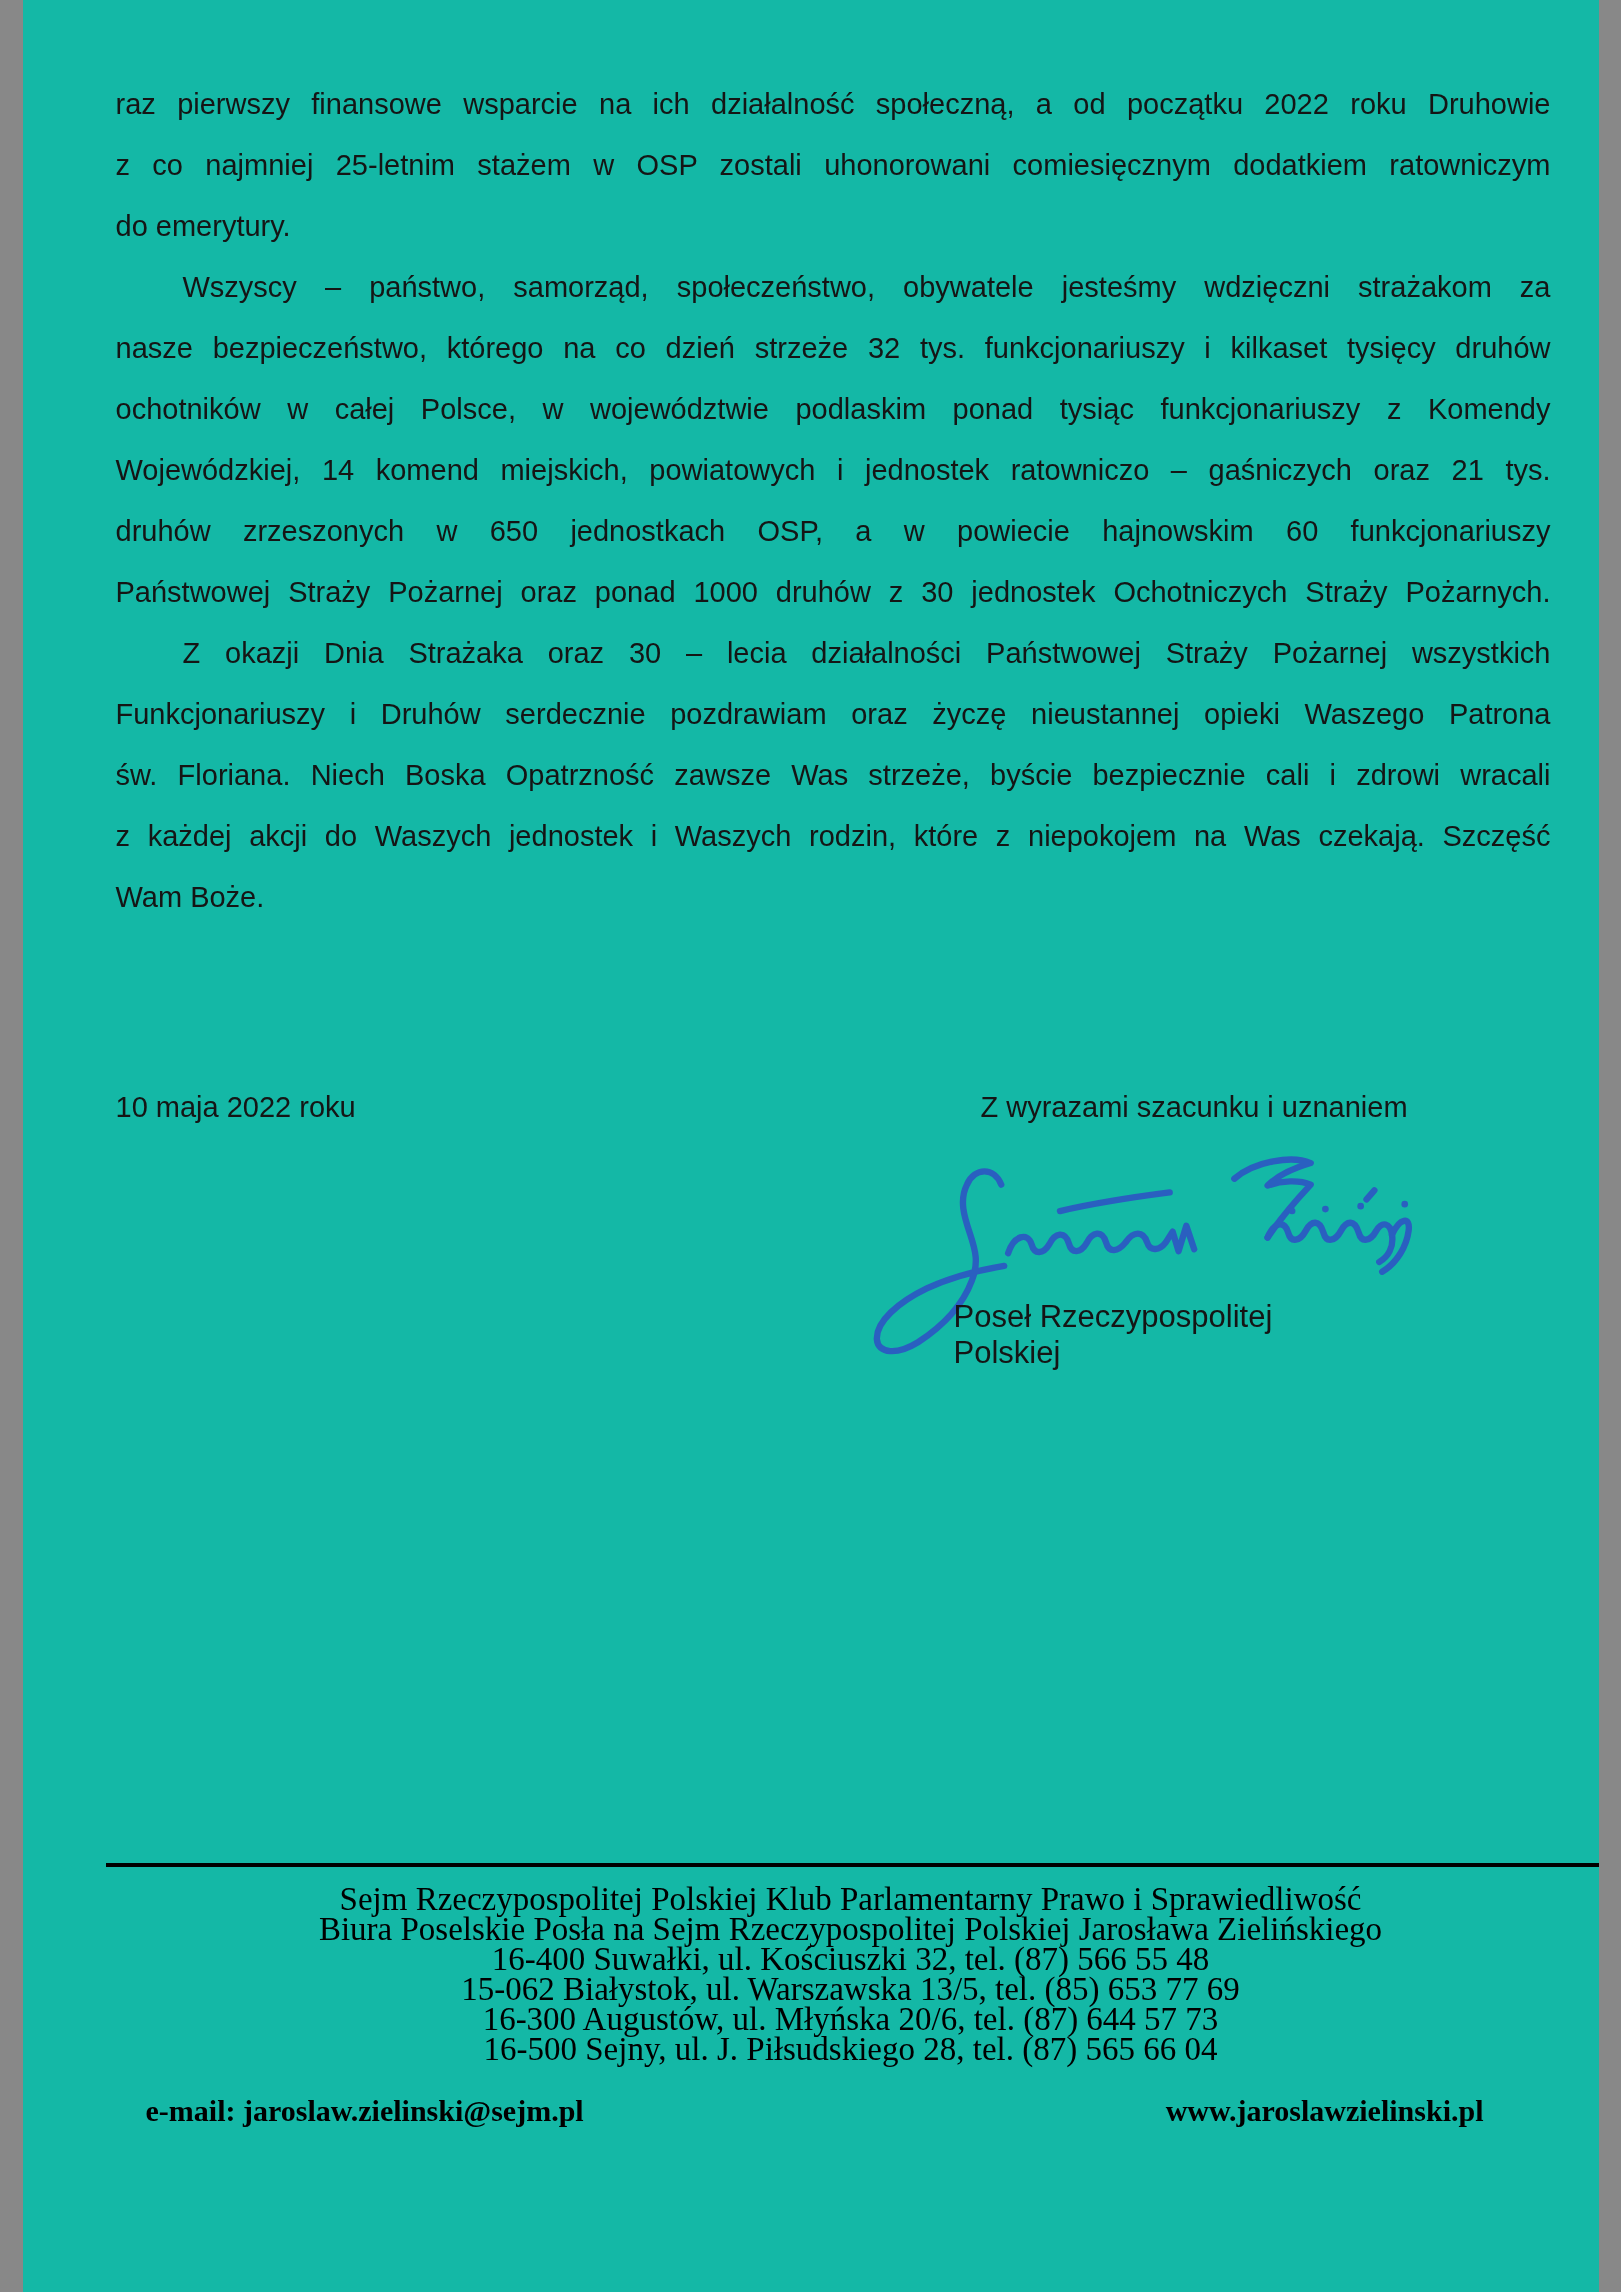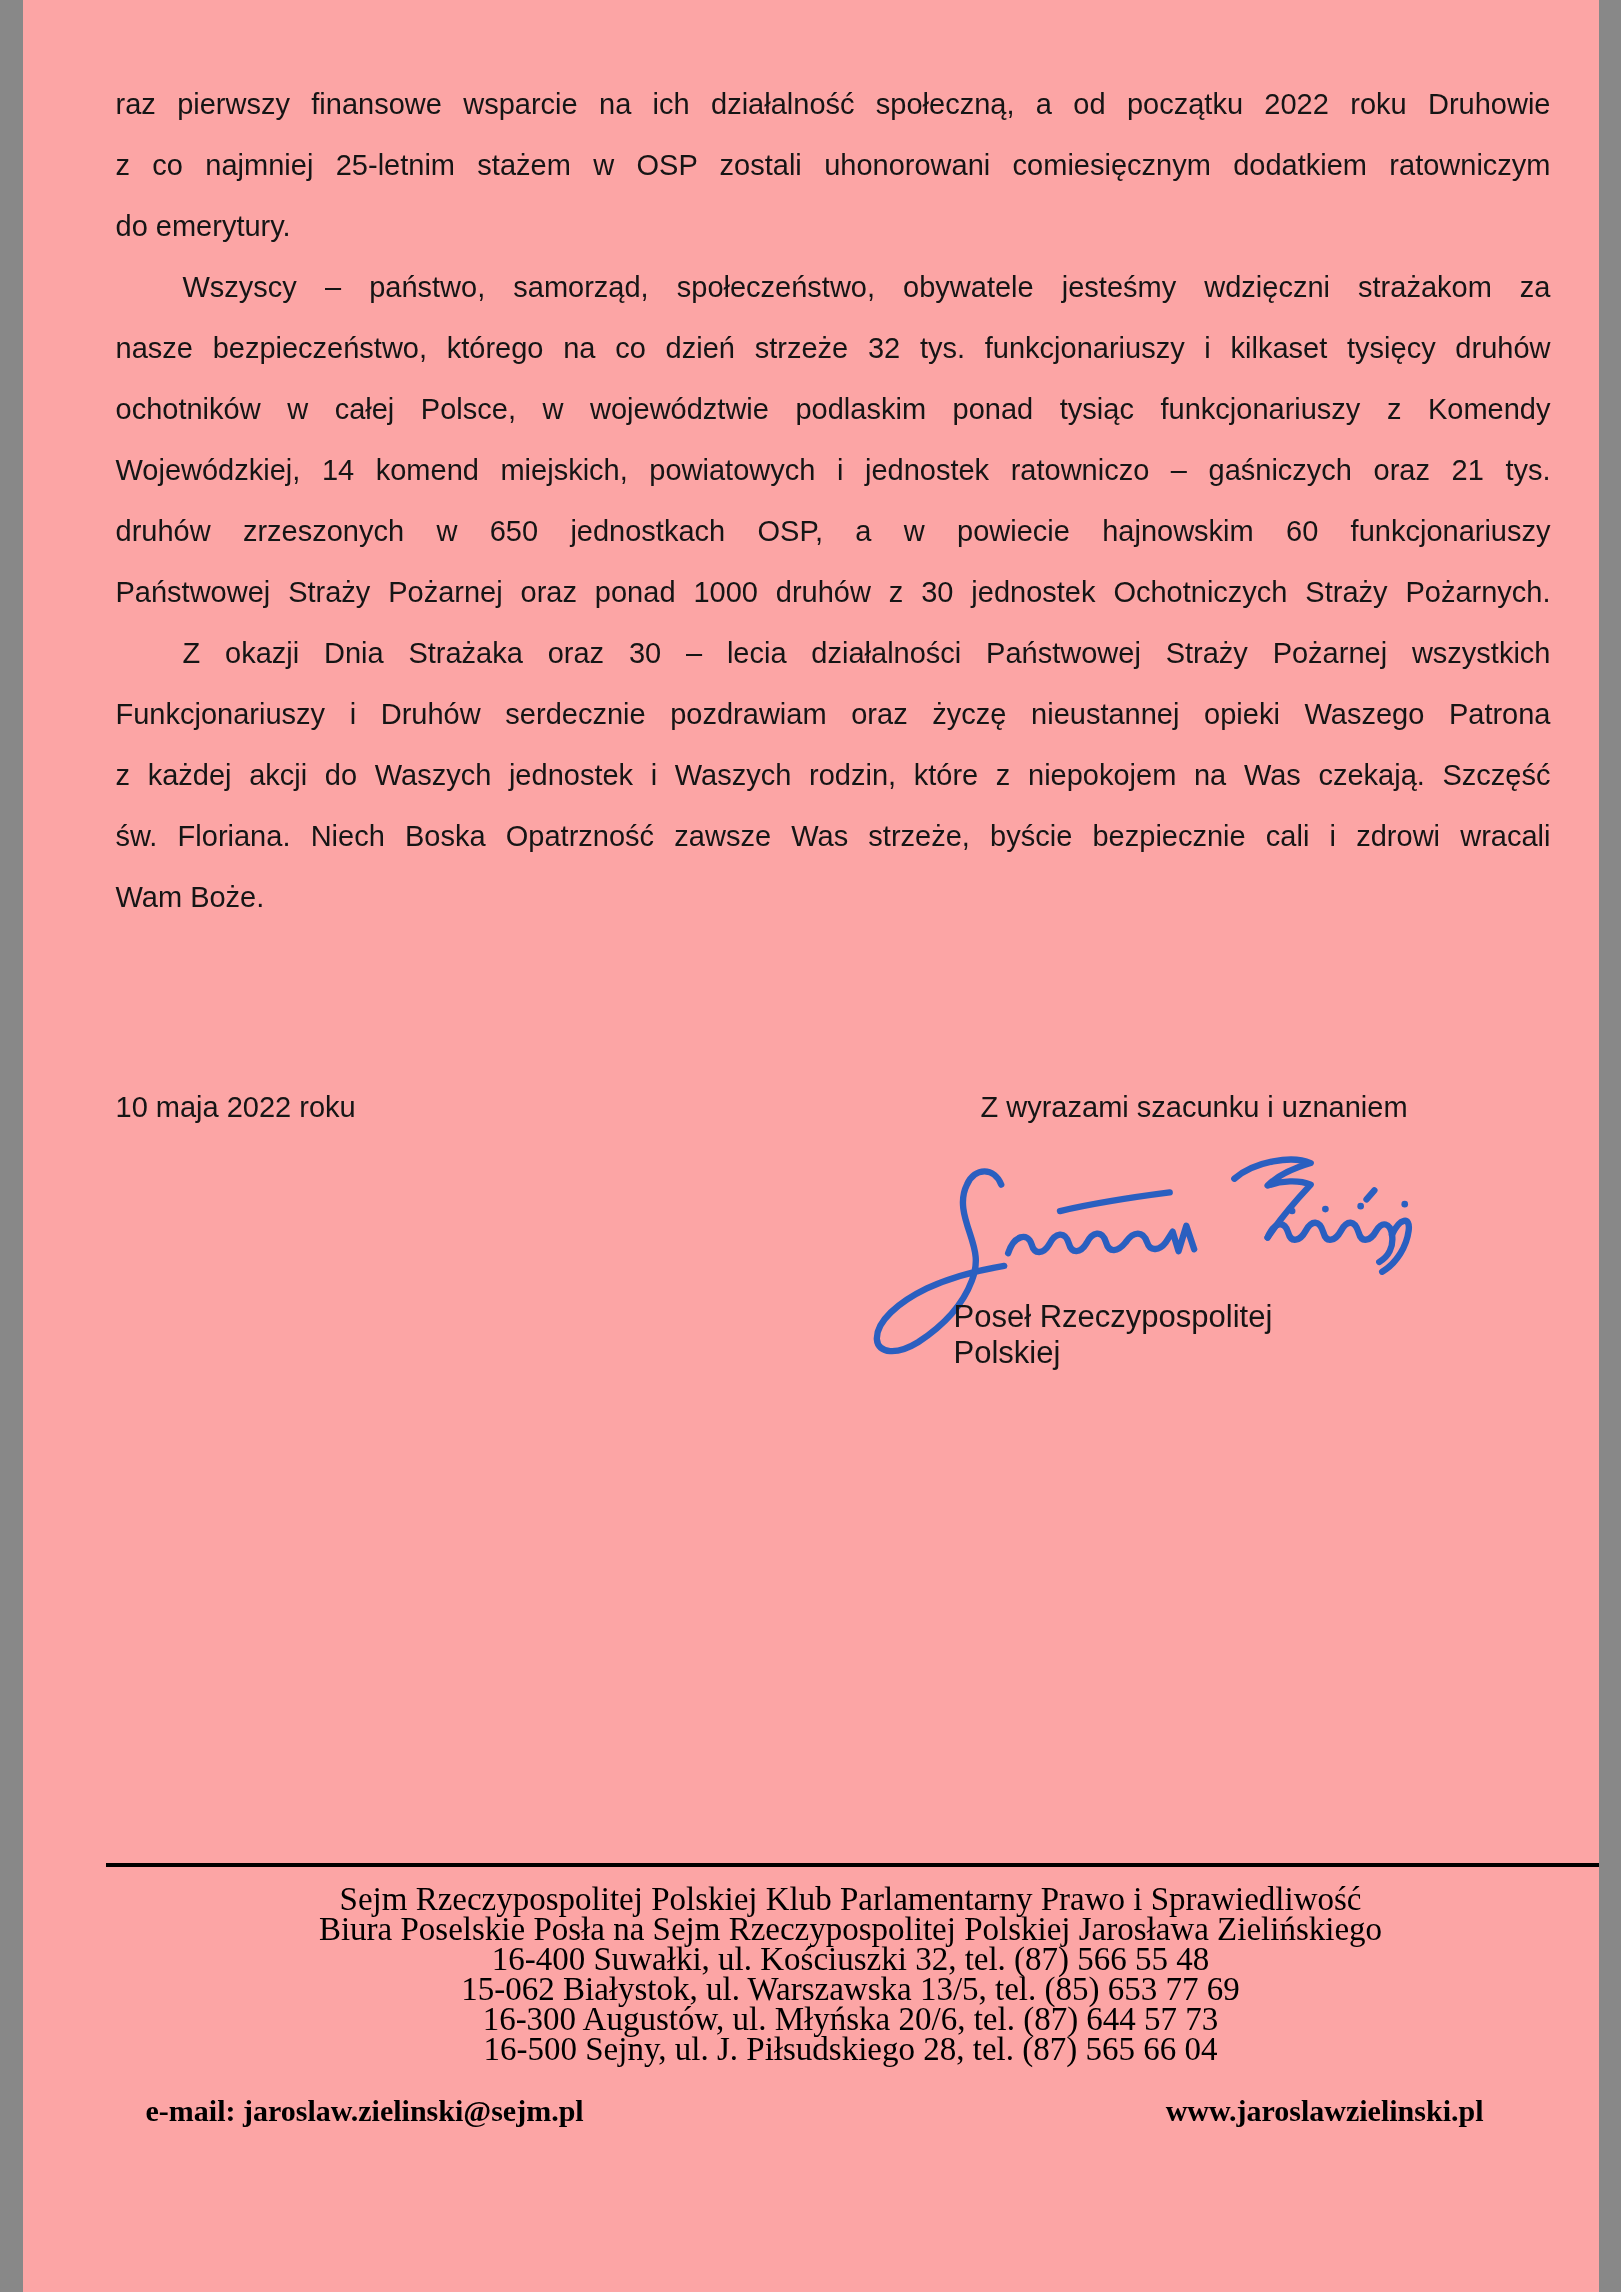--- a/index.html
+++ b/index.html
@@ -2,21 +2,21 @@
 <html lang="pl"><head>
 <meta charset="utf-8">
 <title>Letter</title>
 <style>
   html, body { margin: 0; padding: 0; background: #888; }
   .page {
     position: relative;
     width: 1576px;
     height: 2293px;
     margin: 0 auto;
-    background: #fca5a5;
+    background: #14b8a6;
     overflow: hidden;
     font-family: "Liberation Sans", "DejaVu Sans", sans-serif;
     color: #151515;
   }
   
   .letter-body {
     position: absolute;
     left: 93px; top: 74px;
     width: 1435px;
     font-size: 29px;
@@ -78,22 +78,22 @@
       <div class="line">z co najmniej 25-letnim stażem w OSP zostali uhonorowani comiesięcznym dodatkiem ratowniczym</div>
       <div class="line last">do emerytury.</div>
       <div class="line indent">Wszyscy – państwo, samorząd, społeczeństwo, obywatele jesteśmy wdzięczni strażakom za</div>
       <div class="line">nasze bezpieczeństwo, którego na co dzień strzeże 32 tys. funkcjonariuszy i kilkaset tysięcy druhów</div>
       <div class="line">ochotników w całej Polsce, w województwie podlaskim ponad tysiąc funkcjonariuszy z Komendy</div>
       <div class="line">Wojewódzkiej, 14 komend miejskich, powiatowych i jednostek ratowniczo – gaśniczych oraz 21 tys.</div>
       <div class="line">druhów zrzeszonych w 650 jednostkach OSP, a w powiecie hajnowskim 60 funkcjonariuszy</div>
       <div class="line">Państwowej Straży Pożarnej oraz ponad 1000 druhów z 30 jednostek Ochotniczych Straży Pożarnych.</div>
       <div class="line indent">Z okazji Dnia Strażaka oraz 30 – lecia działalności Państwowej Straży Pożarnej wszystkich</div>
       <div class="line">Funkcjonariuszy i Druhów serdecznie pozdrawiam oraz życzę nieustannej opieki Waszego Patrona</div>
+      <div class="line">św. Floriana. Niech Boska Opatrzność zawsze Was strzeże, byście bezpiecznie cali i zdrowi wracali</div>
       <div class="line">z każdej akcji do Waszych jednostek i Waszych rodzin, które z niepokojem na Was czekają. Szczęść</div>
-      <div class="line">św. Floriana. Niech Boska Opatrzność zawsze Was strzeże, byście bezpiecznie cali i zdrowi wracali</div>
       <div class="line last">Wam Boże.</div>
     </div>
 
   <div class="date-line">10 maja 2022 roku</div>
 
   <div class="closing-line">Z wyrazami szacunku i uznaniem</div>
 
   <div class="signature-wrap">
     <svg viewBox="0 0 580 215" role="img" aria-label="Jarosław Zieliński">
       <g fill="none" stroke-width="6.5" stroke-linecap="round" stroke-linejoin="round">

